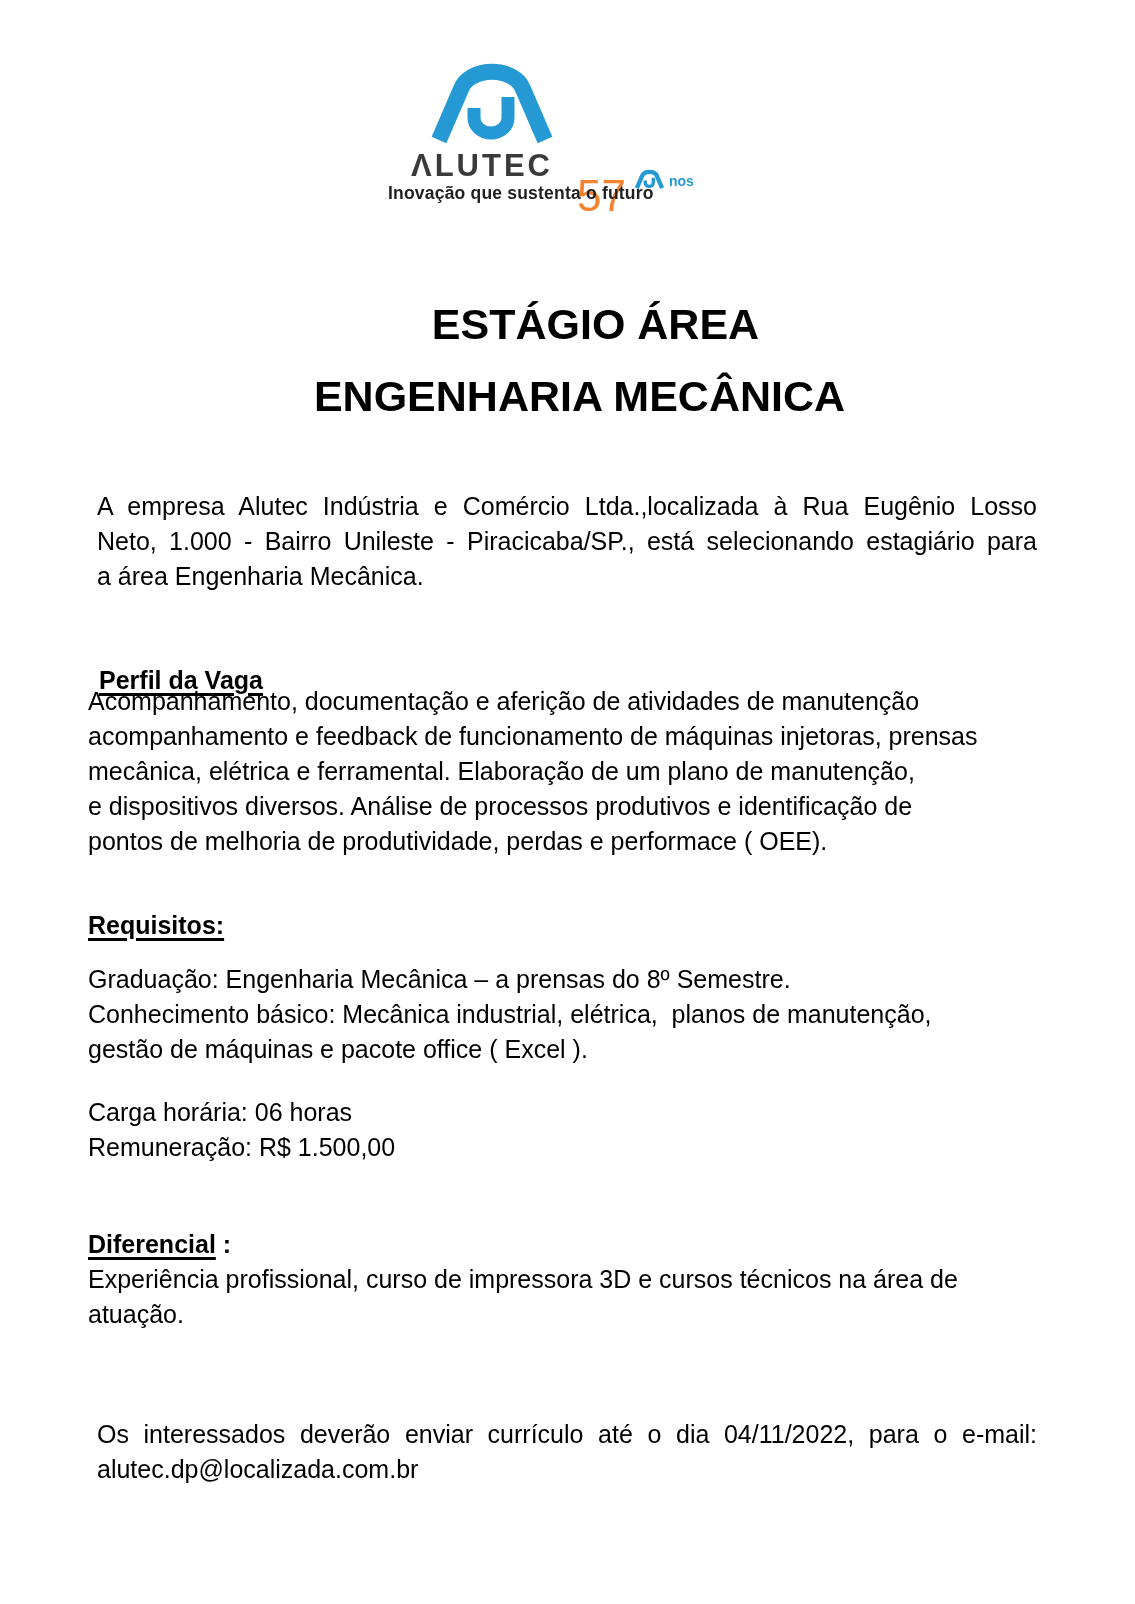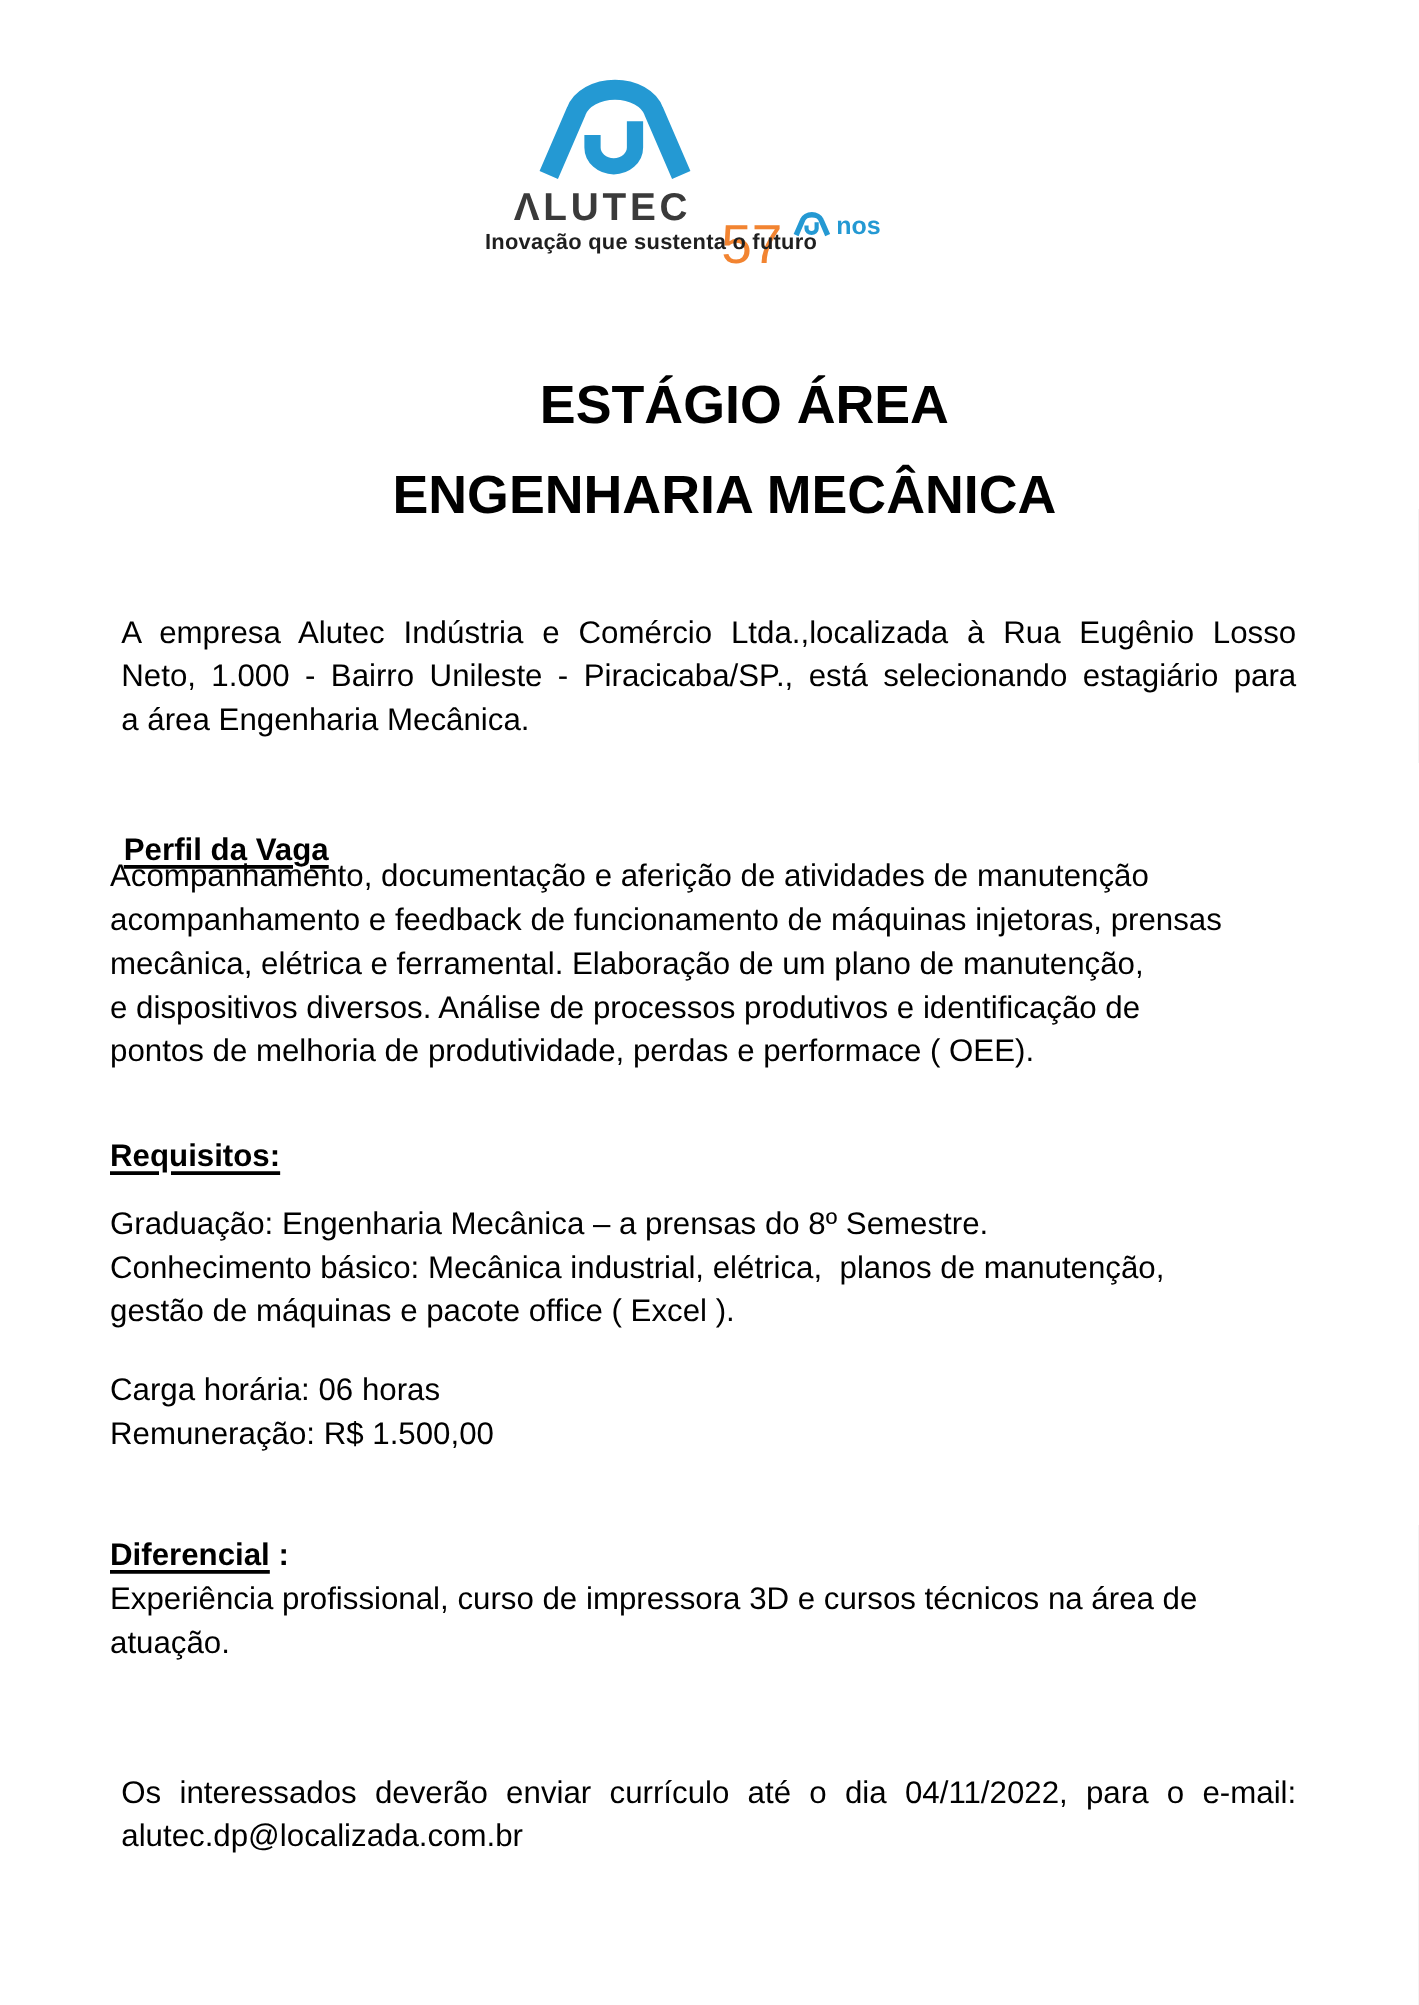--- a/index.html
+++ b/index.html
@@ -28,21 +28,21 @@
     letter-spacing:3px;color:var(--dark);
   }
   .years{
     position:absolute;left:577px;top:123px;
     font-size:44px;line-height:60px;font-weight:400;
     color:var(--orange);
     margin-top:43px;
   }
   .years-suffix{
     position:absolute;left:669px;top:170px;
-    font-size:20px;line-height:22px;font-weight:bold;
+    font-size:14px;line-height:22px;font-weight:bold;
     color:var(--blue);
   }
   .tagline{
     position:absolute;left:388px;top:184px;
     font-size:17.5px;line-height:18px;font-weight:bold;
     color:#1f1f1f;letter-spacing:0.2px;
   }
 
   
   .title{

